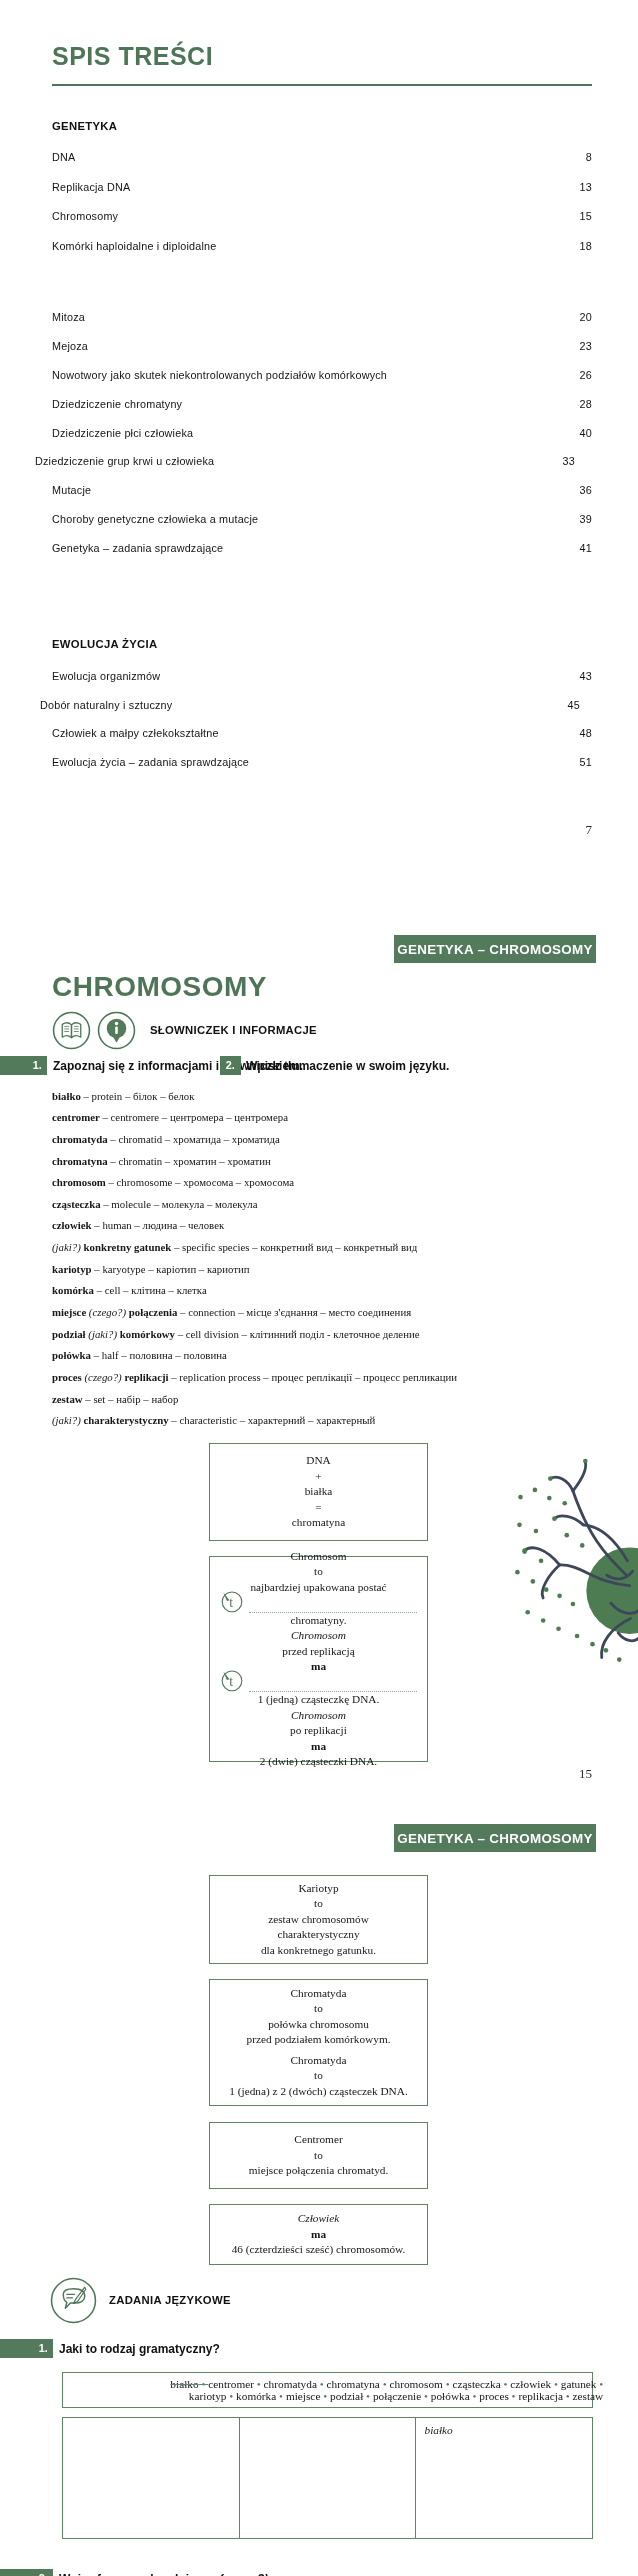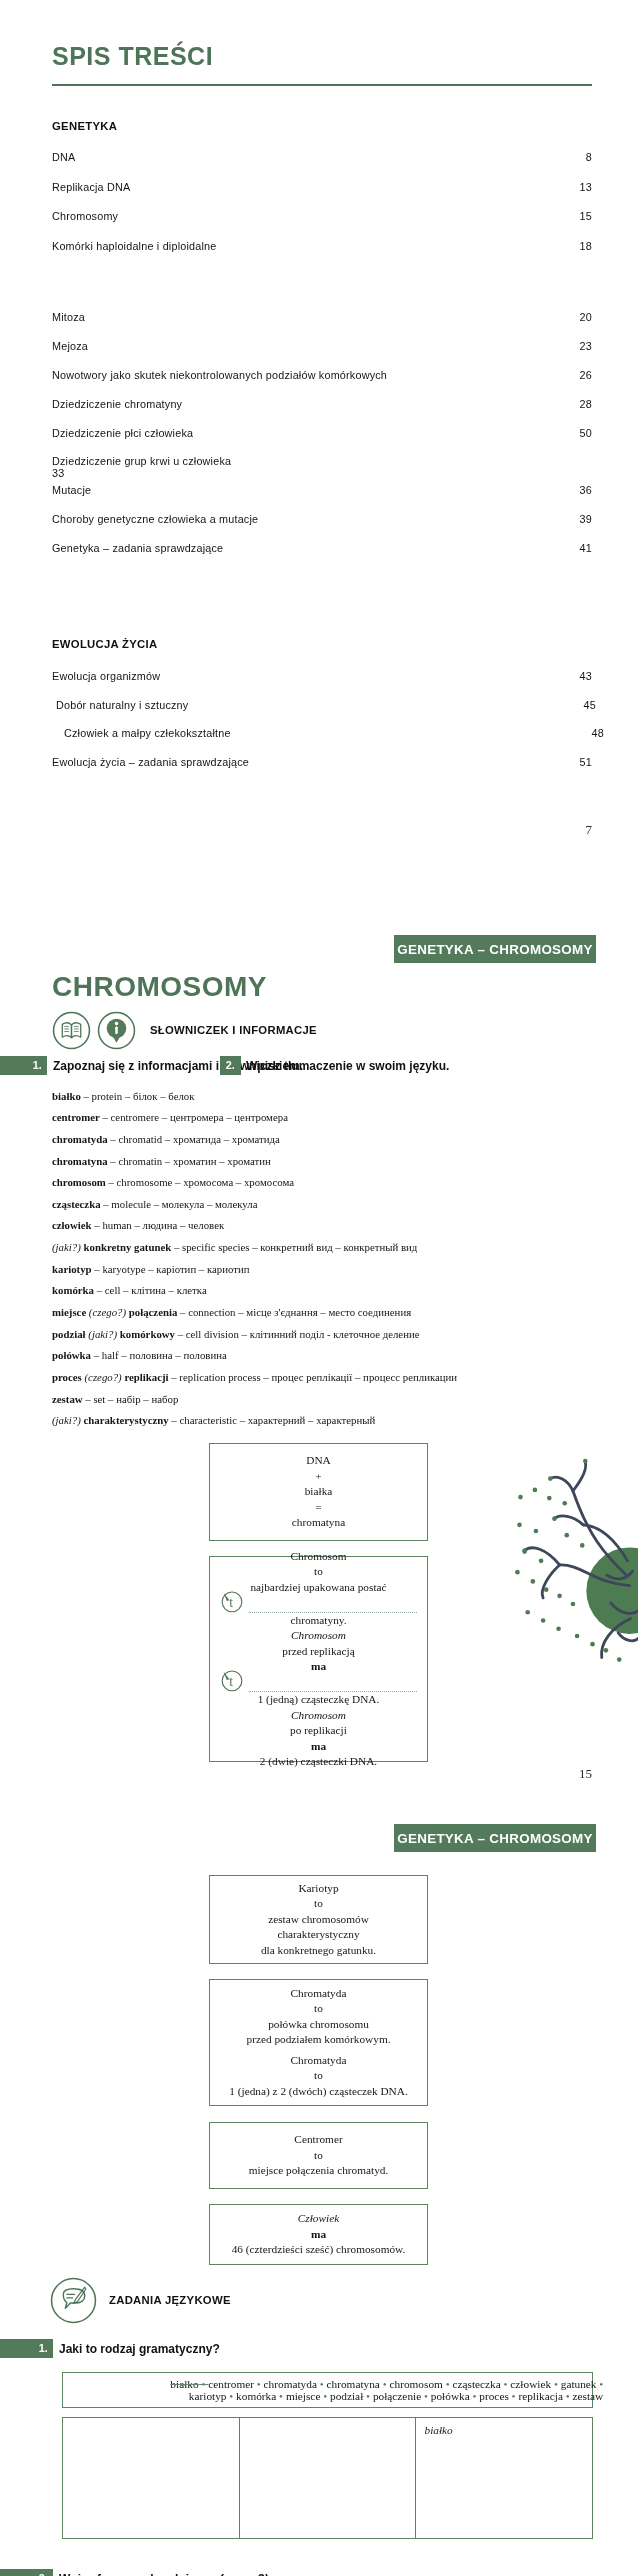--- a/index.html
+++ b/index.html
@@ -89,23 +89,23 @@
   <div class="abs toc-row" style="left:52px;top:369px;">
     <span>Nowotwory jako skutek niekontrolowanych podziałów komórkowych</span>
     <span class="pg">26</span>
     </div>
   <div class="abs toc-row" style="left:52px;top:398px;">
     <span>Dziedziczenie chromatyny</span>
     <span class="pg">28</span>
     </div>
   <div class="abs toc-row" style="left:52px;top:427px;">
     <span>Dziedziczenie płci człowieka</span>
-    <span class="pg">50</span>
-    </div>
-  <div class="abs toc-row" style="left:52px;top:455px;flex-direction:column;">
+    <span class="pg">40</span>
+    </div>
+  <div class="abs toc-row" style="left:35px;top:455px;">
     <span>Dziedziczenie grup krwi u człowieka</span>
     <span class="pg">33</span>
     </div>
   <div class="abs toc-row" style="left:52px;top:484px;">
     <span>Mutacje</span>
     <span class="pg">36</span>
     </div>
   <div class="abs toc-row" style="left:52px;top:513px;">
     <span>Choroby genetyczne człowieka a mutacje</span>
     <span class="pg">39</span>
@@ -114,25 +114,25 @@
     <span>Genetyka – zadania sprawdzające</span>
     <span class="pg">41</span>
     </div>
 
   <div class="abs toc-head" style="left:52px;top:638px;">EWOLUCJA ŻYCIA</div>
 
   <div class="abs toc-row" style="left:52px;top:670px;gap:28px;">
     <span>Ewolucja organizmów</span>
     <span class="pg">43</span>
     </div>
-  <div class="abs toc-row" style="left:56px;top:699px;">
+  <div class="abs toc-row" style="left:40px;top:699px;">
     <span>Dobór naturalny i sztuczny</span>
     <span class="pg">45</span>
     </div>
-  <div class="abs toc-row" style="left:52px;top:727px;margin-left:12px;">
+  <div class="abs toc-row" style="left:52px;top:727px;">
     <span>Człowiek a małpy człekokształtne</span>
     <span class="pg">48</span>
     </div>
   <div class="abs toc-row" style="left:52px;top:756px;">
     <span>Ewolucja życia – zadania sprawdzające</span>
     <span class="pg">51</span>
     </div>
 
   <div class="abs pgnum" style="right:47px;top:822px;">7</div>
 

